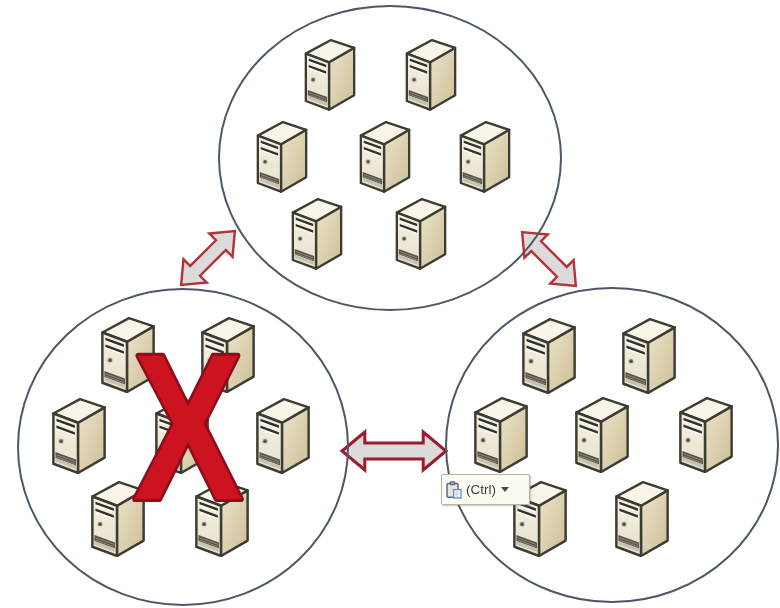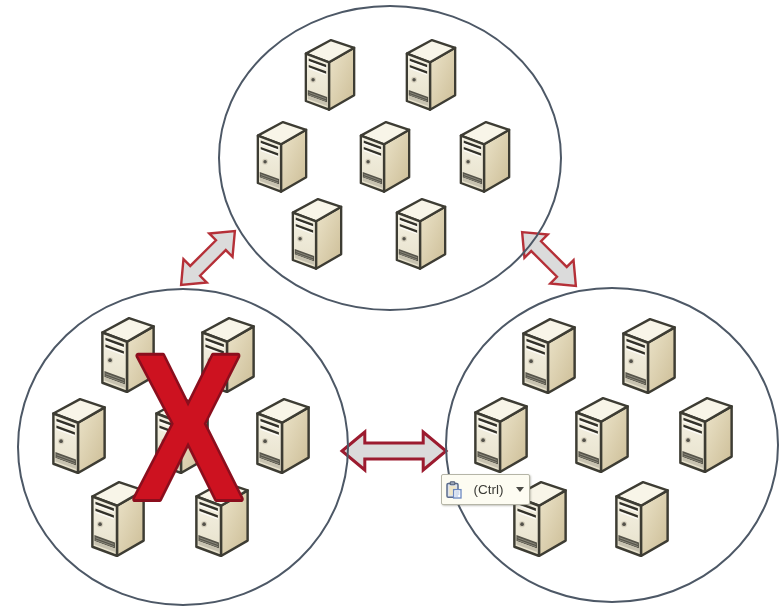--- a/index.html
+++ b/index.html
@@ -10,21 +10,20 @@
     display:flex;align-items:center;gap:3px;
     background:#fdfcf2;
     border:1px solid #b5b5a7;
     border-radius:2px;
     box-shadow:1px 1px 2px rgba(110,110,95,.4);
     padding:2px 5px 2px 3px;
     font-size:13.5px;color:#3b3b36;
     box-sizing:border-box;
     cursor:pointer;
     user-select:none;
-    justify-content:space-between;
   }
   .pb-icon{display:flex;align-items:center;}
   .pb-label{white-space:nowrap;line-height:1;}
   .pb-caret{
     width:0;height:0;margin-left:2px;
     border-left:4px solid transparent;
     border-right:4px solid transparent;
     border-top:5px solid #4a4a45;
     display:inline-block;
   }

